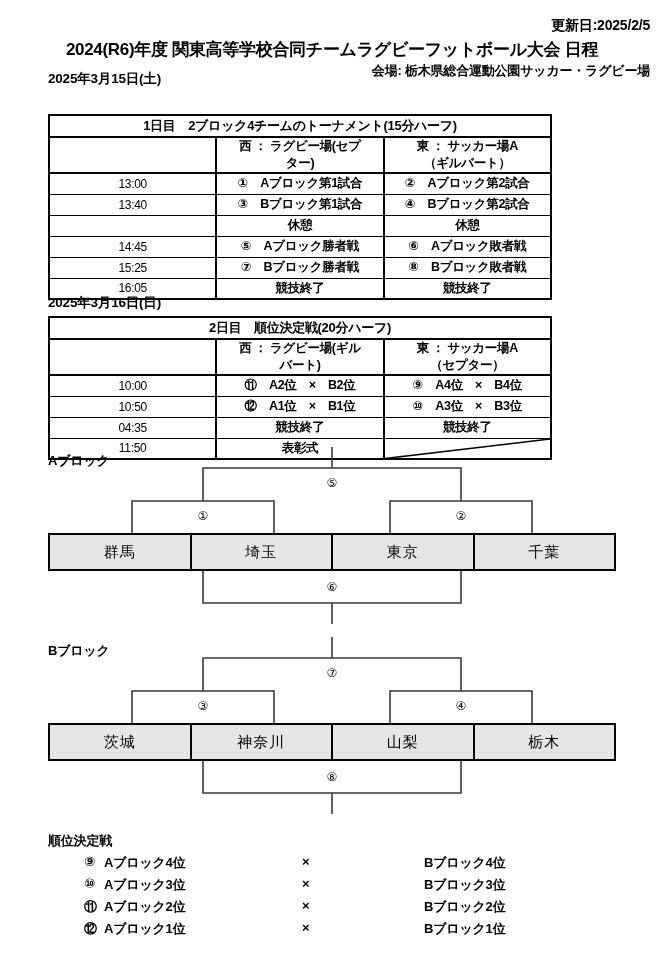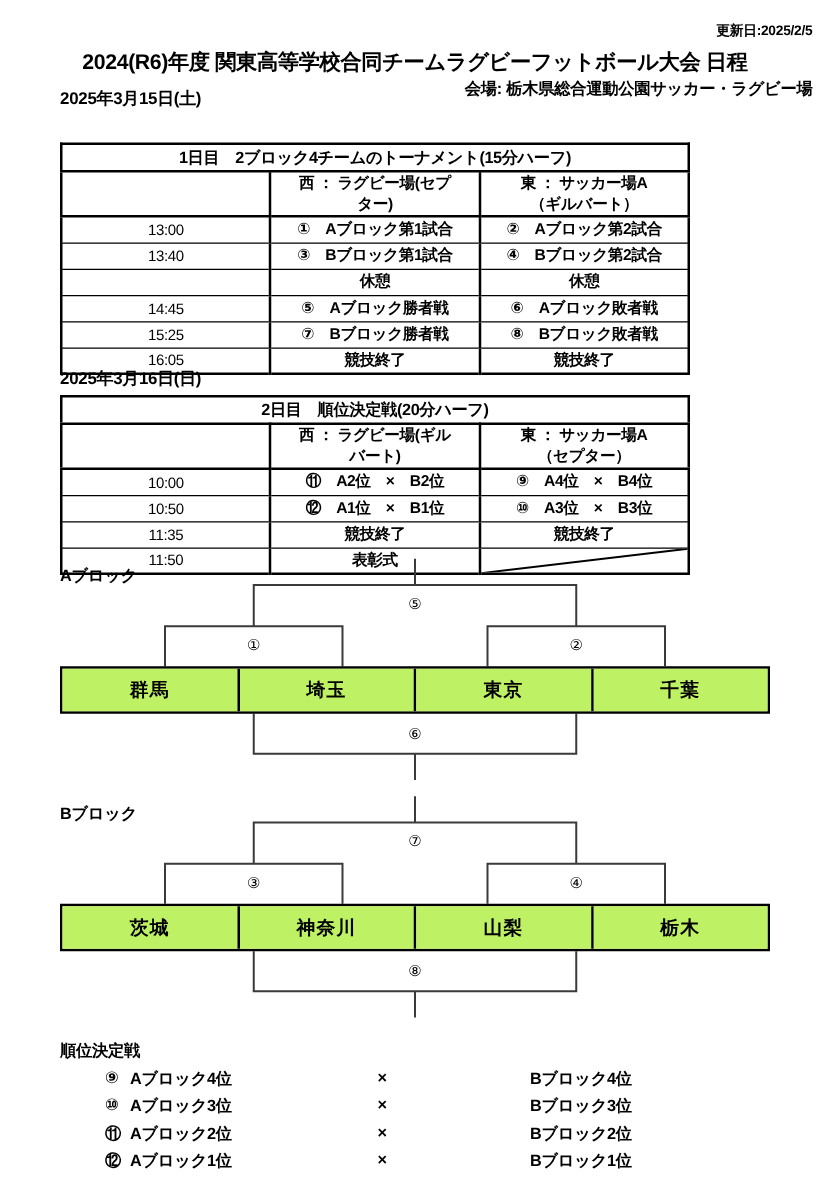--- a/index.html
+++ b/index.html
@@ -12,21 +12,21 @@
     color:#000;
     position:relative;
     overflow:hidden;
     -webkit-font-smoothing: antialiased;
   }
   .page { position:relative; width:664px; height:960px; }
 
   
   .update-date {
     position:absolute; right:14px; top:17px;
-    font-size:11px; font-weight:600; letter-spacing:-0.2px;
+    font-size:14px; font-weight:600; letter-spacing:-0.2px;
   }
   .doc-title {
     position:absolute; left:0; right:0; top:38px;
     text-align:center;
     font-size:17px; font-weight:bold; letter-spacing:-0.3px;
   }
   .venue-line {
     position:absolute; right:14px; top:62px;
     font-size:13px; font-weight:bold; letter-spacing:-0.2px;
   }
@@ -83,22 +83,22 @@
     position:absolute;
     left:48px; width:568px;
     border:2.5px solid #000;
     display:flex;
     height:38px;
   }
   .teamcell {
     flex:1 1 0;
     border-right:2.5px solid #000;
     display:flex; align-items:center; justify-content:center;
-    font-size:15px; font-weight:bold; letter-spacing:1px;
-    background:#bef264;
+    font-size:15px; font-weight:normal; letter-spacing:1px;
+    background:#e5e5e5;
   }
   .teamcell:last-child { border-right:none; }
 
   .match-no {
     position:absolute;
     font-size:12px;
     text-align:center;
     width:30px;
     background:#fff;
     line-height:14px;
@@ -186,21 +186,21 @@
           <td class="time-cell vsep-left">10:00</td>
           <td class="vsep-mid">⑪　A2位　×　B2位</td>
           <td>⑨　A4位　×　B4位</td>
         </tr>
       <tr>
           <td class="time-cell vsep-left">10:50</td>
           <td class="vsep-mid">⑫　A1位　×　B1位</td>
           <td>⑩　A3位　×　B3位</td>
         </tr>
       <tr>
-          <td class="time-cell vsep-left">11:35</td>
+          <td class="time-cell vsep-left">04:35</td>
           <td class="vsep-mid">競技終了</td>
           <td>競技終了</td>
         </tr>
       <tr>
         <td class="time-cell vsep-left">11:50</td>
         <td class="vsep-mid">表彰式</td>
         <td class="diag-cell">
           <svg viewBox="0 0 216 21" preserveAspectRatio="none">
             <line x1="0" y1="21" x2="216" y2="0" stroke="#000" stroke-width="1.6" vector-effect="non-scaling-stroke"></line>
           </svg>

